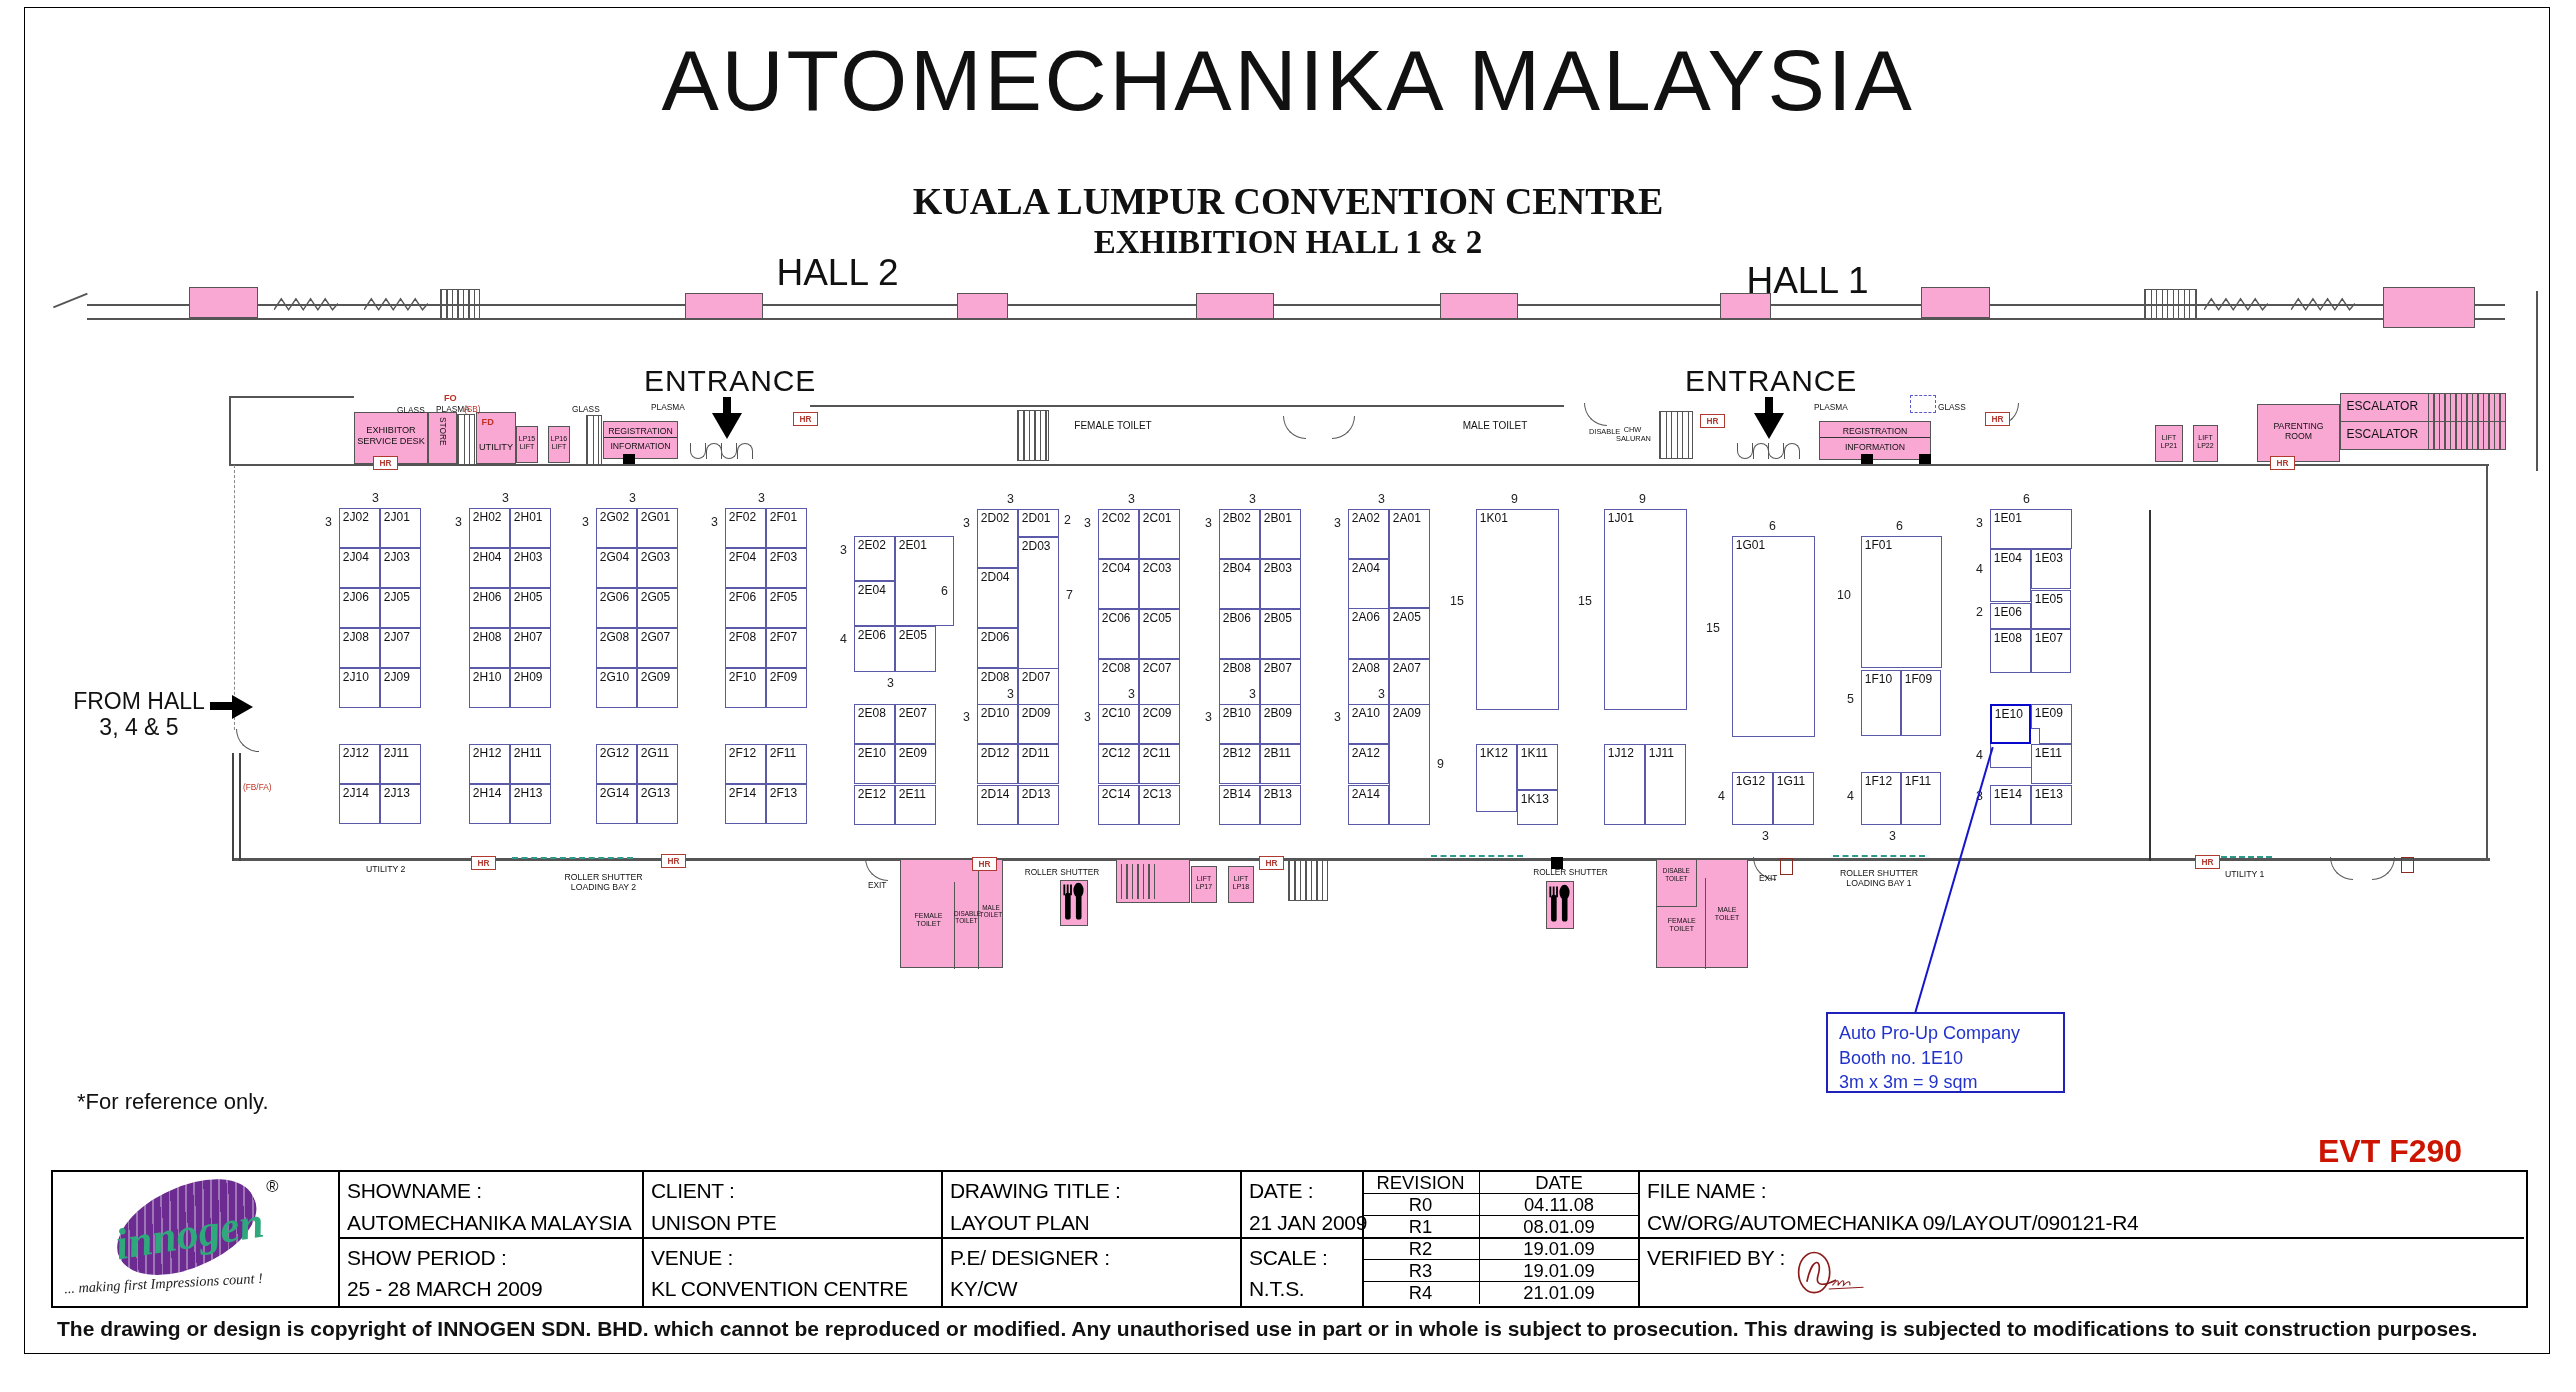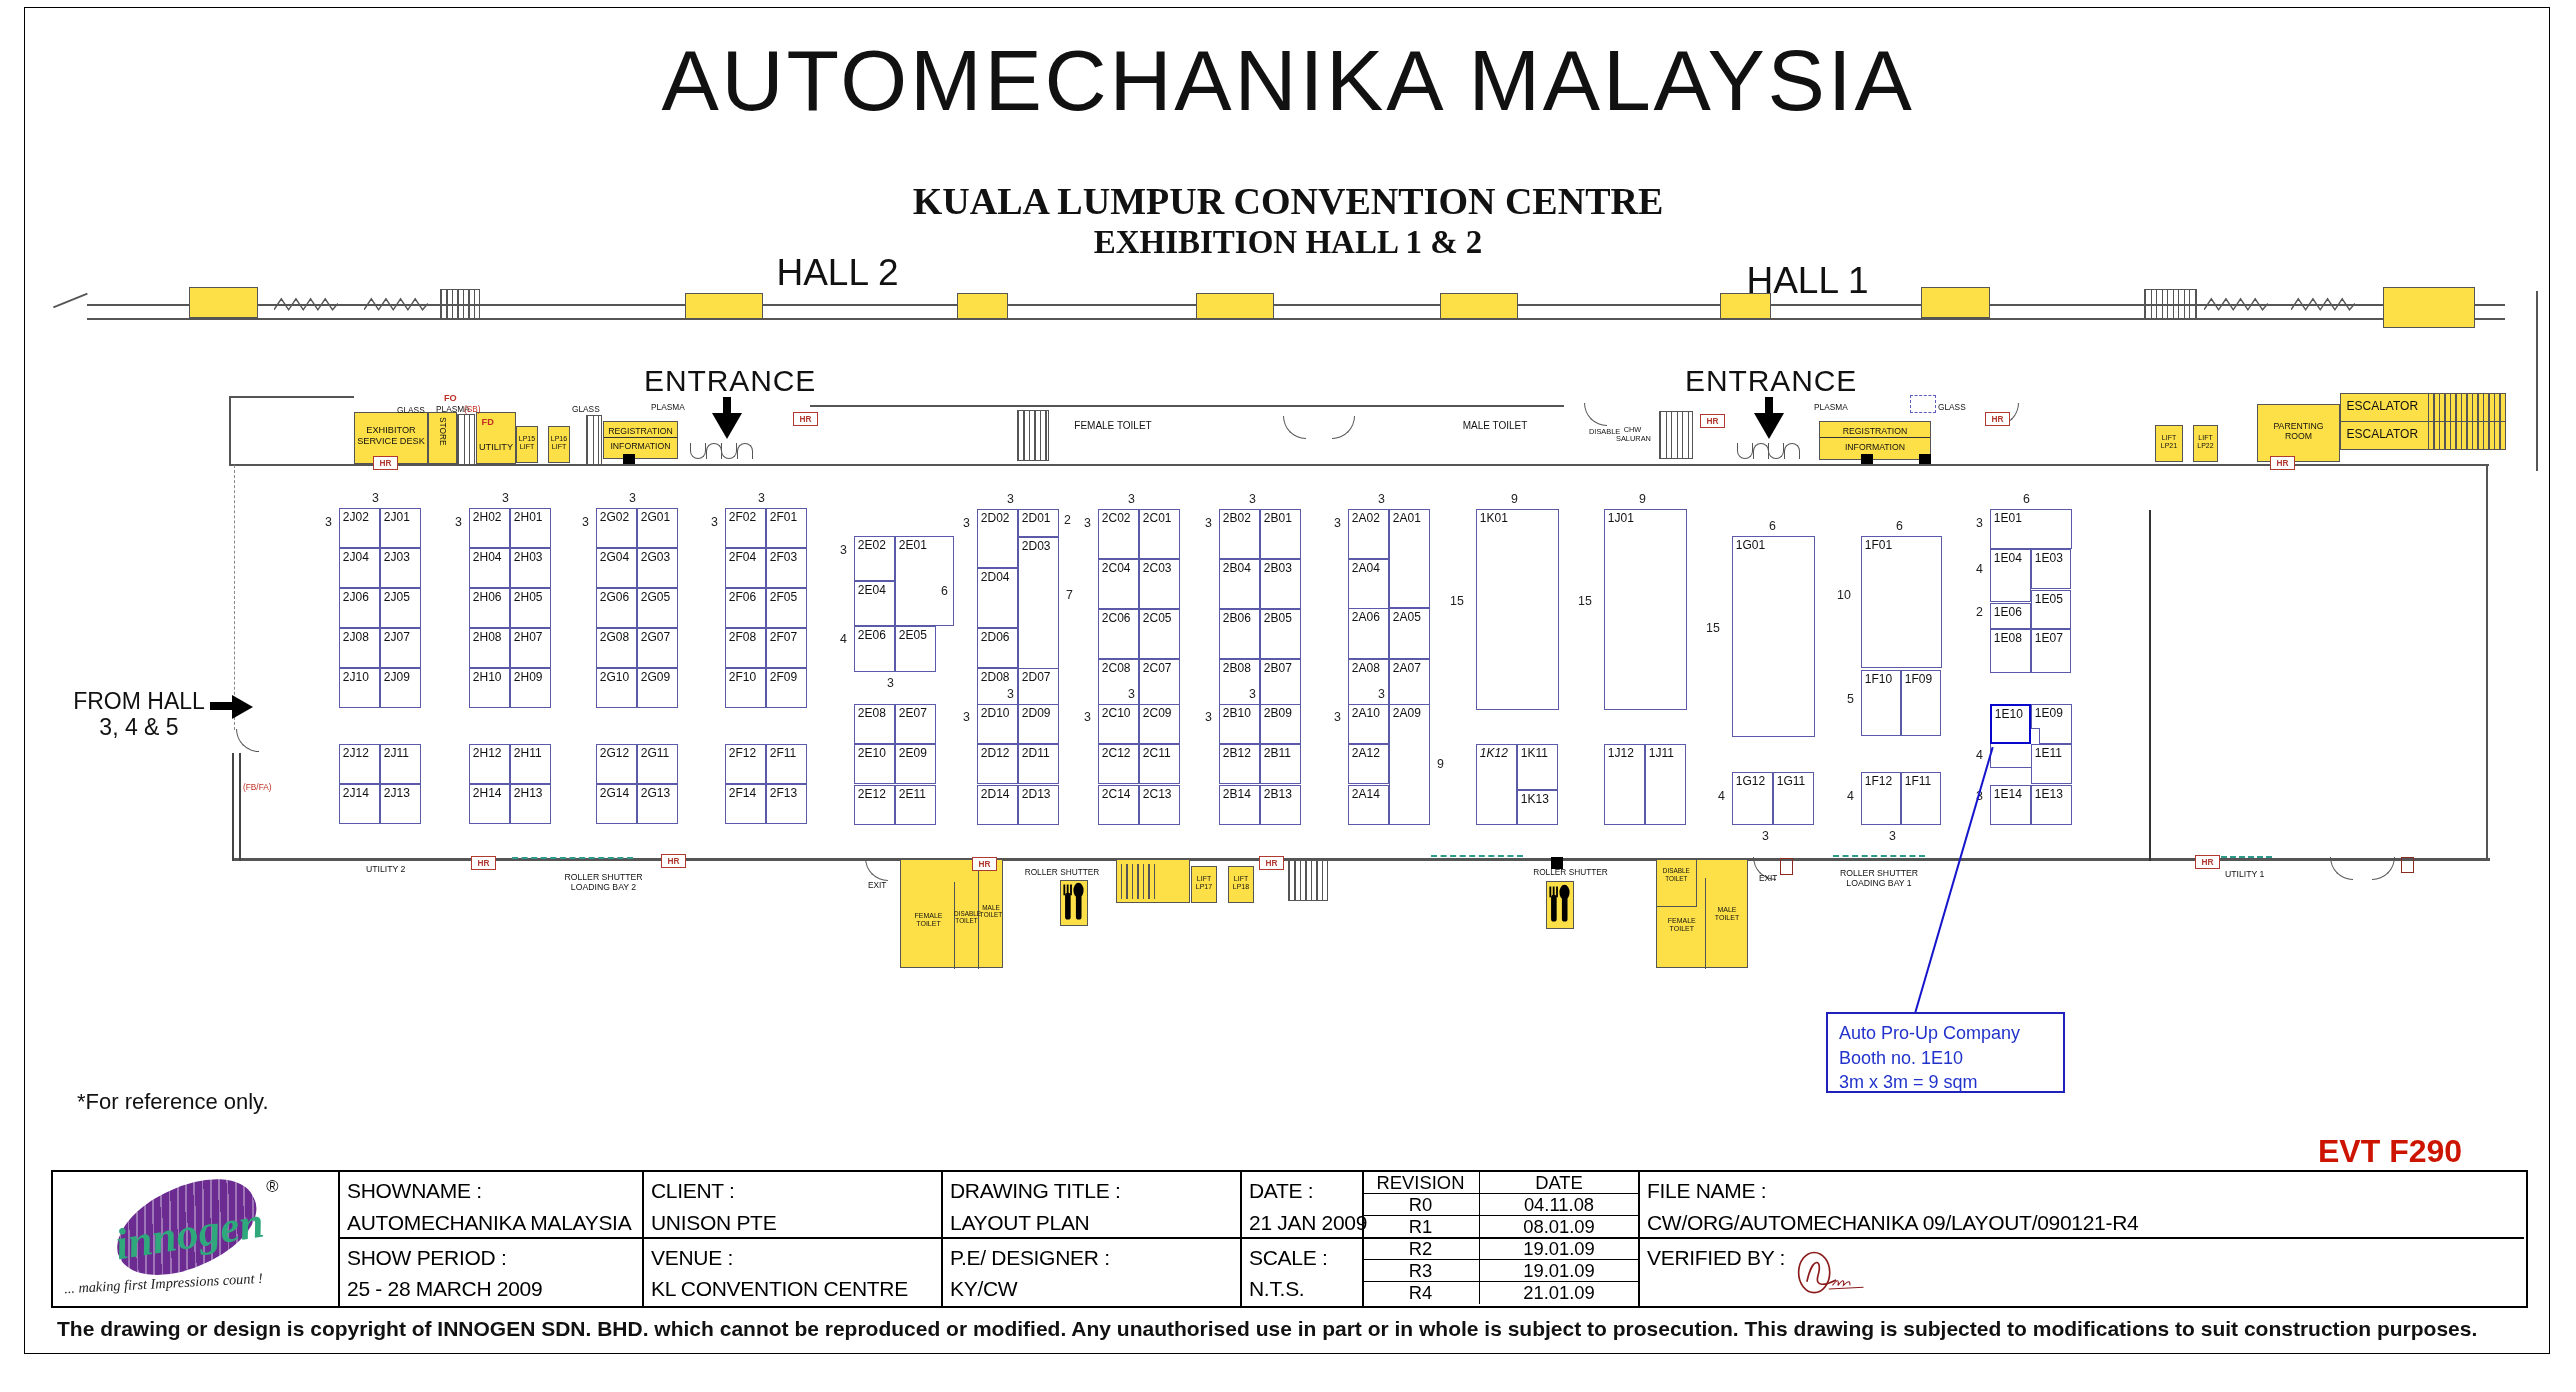--- a/index.html
+++ b/index.html
@@ -1,21 +1,21 @@
 <!DOCTYPE html>
 <html style="font-size:14.7px"><head>
 <meta charset="utf-8">
 <style>
   html,body{margin:0;padding:0;background:#fff;}
   .page{position:relative;width:2576px;height:1393px;background:#fff;font-family:"Liberation Sans",sans-serif;overflow:hidden;}
   .abs{position:absolute;}
   [data-bind]{white-space:pre-line;}
   .lbl{position:absolute;color:#111;line-height:1.15;}
   .ctr{text-align:center;}
-  .room{position:absolute;border:1.8px solid #555;background:#fde047;box-sizing:border-box;}
+  .room{position:absolute;border:1.8px solid #555;background:#f9a8d4;box-sizing:border-box;}
   .thin{border-width:1.4px;}
   .wline{position:absolute;background:#555;}
   .hatchv{background:repeating-linear-gradient(90deg,#555 0 1.4px,transparent 1.4px 5.5px);}
   .hr-box{position:absolute;width:25px;height:14px;border:1.4px solid #b03a30;color:#b03a30;font-size:8.3px;font-weight:bold;display:flex;align-items:center;justify-content:center;background:#fff;box-sizing:border-box;z-index:4;}
   .blk-sq{position:absolute;background:#000;}
   .red{color:#c03024;}
   .dim{position:absolute;font-size:12.4px;color:#222;font-family:"Liberation Sans",sans-serif;}
   .booth{position:absolute;border:1.1px solid #5a5aa8;box-sizing:border-box;padding:0.9px 0 0 2.8px;font-size:12px;color:#101010;background:#fff;font-family:"Liberation Sans",sans-serif;}
   .booth.hl{border:2.8px solid #0808cc;z-index:5;}
   .block{position:absolute;}
@@ -386,21 +386,21 @@
         <span class="dim" style="left: 30px; top: -16.6px;">3</span>
         <span class="dim" style="left: -14px; top: 5.5px;">3</span>
         <span class="dim" style="left: 89px; top: 53px;">9</span>
       </div>
       <div class="block" style="left: 1476px; top: 509px; width: 83px; height: 201px;">
         <div class="booth" style="left: 0px; top: 0px; width: 83px; height: 201px;">1K01</div>
         <span class="dim" style="left: 35px; top: -16.6px;">9</span>
         <span class="dim" style="left: -26px; top: 85px;">15</span>
       </div>
       <div class="block" style="left: 1476px; top: 744px; width: 83px; height: 81px;">
-        <div class="booth" style="left: 0px; top: 0px; width: 41px; height: 81px; font-style: italic;">1K12</div>
+        <div class="booth" style="left: 0px; top: 0px; width: 41px; height: 68px;">1K12</div>
         <div class="booth" style="left: 41px; top: 0px; width: 41px; height: 46px;">1K11</div>
         <div class="booth" style="left: 41px; top: 46px; width: 41px; height: 35px;">1K13</div>
       </div>
       <div class="block" style="left: 1604px; top: 509px; width: 83px; height: 201px;">
         <div class="booth" style="left: 0px; top: 0px; width: 83px; height: 201px;">1J01</div>
         <span class="dim" style="left: 35px; top: -16.6px;">9</span>
         <span class="dim" style="left: -26px; top: 85px;">15</span>
       </div>
       <div class="block" style="left: 1604px; top: 744px; width: 83px; height: 81px;">
         <div class="booth" style="left: 0px; top: 0px; width: 41px; height: 81px;">1J12</div>

